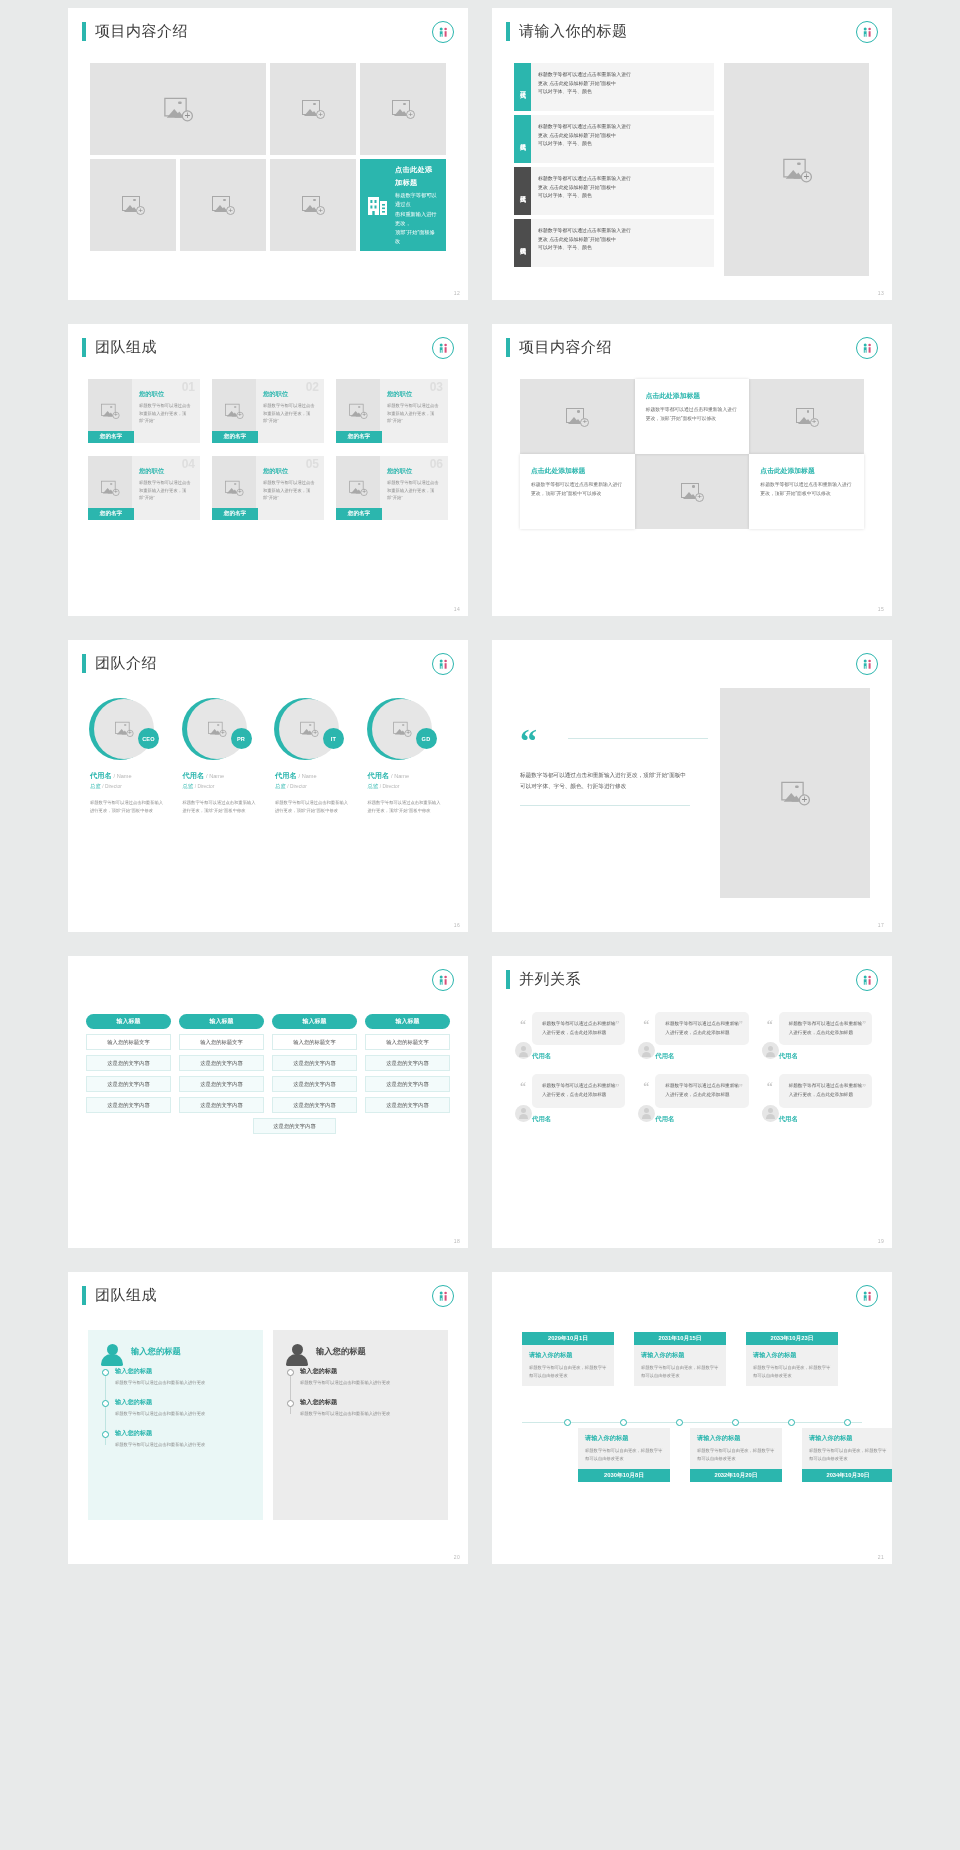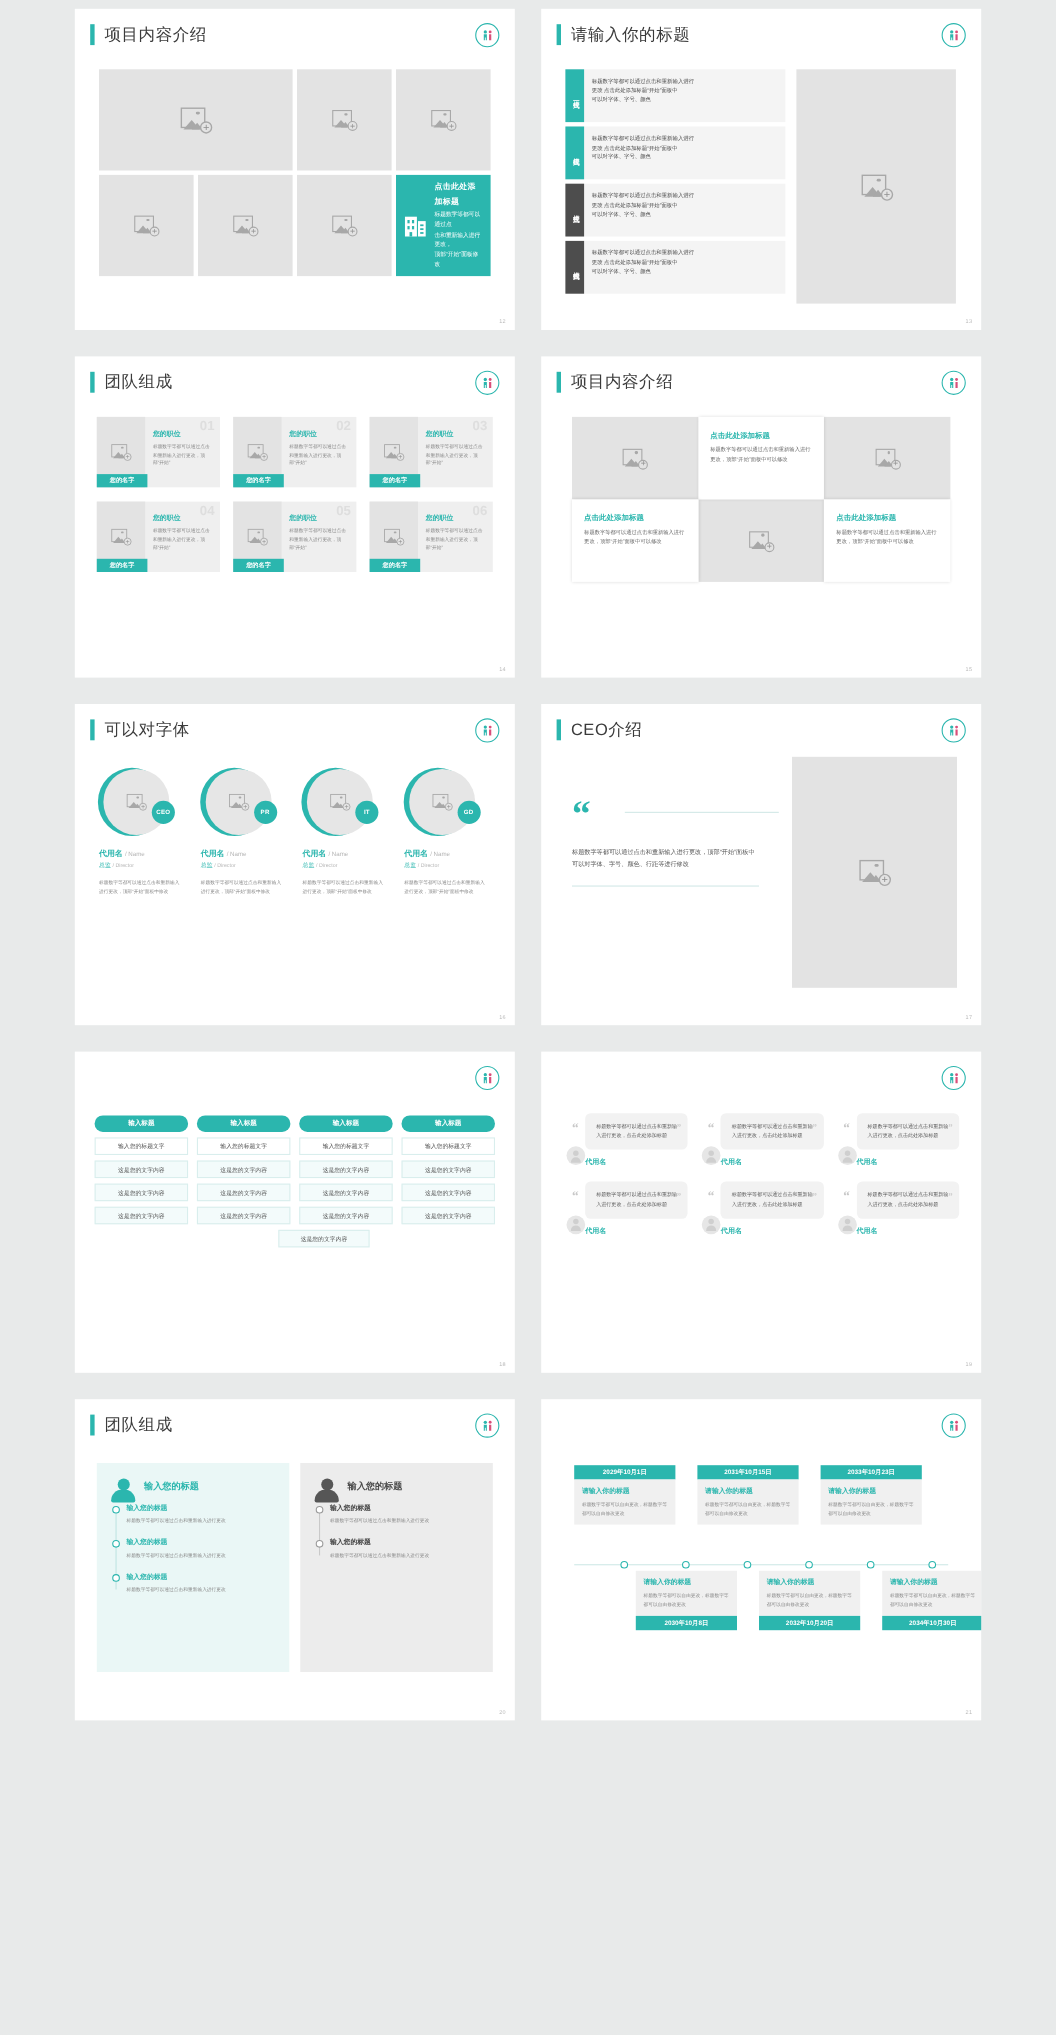--- a/index.html
+++ b/index.html
@@ -533,21 +533,21 @@
         <div class="t">点击此处添加标题</div>
         <div class="d">标题数字等都可以通过点击和重新输入进行更改，顶部“开始”面板中可以修改</div>
       </div>
     </div>
     <div class="slide-num">15</div>
   </div>
 
   <div class="slide">
     <div class="shdr">
       <div class="hbar"></div>
-      <div class="htitle">可以对字体</div>
+      <div class="htitle">团队介绍</div>
     </div>
     <div class="logo">
       <svg width="13" height="13" viewBox="0 0 13 13">
           <circle cx="4.2" cy="3" r="1.5" fill="#2bb6ae"></circle>
           <path d="M2.8 5.2h2.8v5.5H4.6V8H3.8v2.7H2.8z" fill="#2bb6ae"></path>
           <circle cx="8.6" cy="3" r="1.3" fill="#d94f7a"></circle>
           <path d="M7.6 5.2h2v5.5h-2z" fill="#d94f7a"></path>
         </svg>
     </div>
     <div class="s16">
@@ -621,24 +621,20 @@
         </div>
         <div class="pname"><span>代用名</span> <small>/ Name</small></div>
         <div class="prole"><span>总监</span> <small>/ Director</small></div>
         <div class="pdesc">标题数字等都可以通过点击和重新输入进行更改，顶部“开始”面板中修改</div>
       </div>
     </div>
     <div class="slide-num">16</div>
   </div>
 
   <div class="slide">
-    <div class="shdr">
-      <div class="hbar"></div>
-      <div class="htitle">CEO介绍</div>
-    </div>
     <div class="logo">
       <svg width="13" height="13" viewBox="0 0 13 13">
           <circle cx="4.2" cy="3" r="1.5" fill="#2bb6ae"></circle>
           <path d="M2.8 5.2h2.8v5.5H4.6V8H3.8v2.7H2.8z" fill="#2bb6ae"></path>
           <circle cx="8.6" cy="3" r="1.3" fill="#d94f7a"></circle>
           <path d="M7.6 5.2h2v5.5h-2z" fill="#d94f7a"></path>
         </svg>
     </div>
     <div class="s17quote">
       <div class="qmark">“</div>
@@ -698,20 +694,24 @@
         </div>
       </div>
       <div class="s18extra">
         <div class="ocell">这是您的文字内容</div>
       </div>
     </div>
     <div class="slide-num">18</div>
   </div>
 
   <div class="slide">
+    <div class="shdr">
+      <div class="hbar"></div>
+      <div class="htitle">并列关系</div>
+    </div>
     <div class="logo">
       <svg width="13" height="13" viewBox="0 0 13 13">
           <circle cx="4.2" cy="3" r="1.5" fill="#2bb6ae"></circle>
           <path d="M2.8 5.2h2.8v5.5H4.6V8H3.8v2.7H2.8z" fill="#2bb6ae"></path>
           <circle cx="8.6" cy="3" r="1.3" fill="#d94f7a"></circle>
           <path d="M7.6 5.2h2v5.5h-2z" fill="#d94f7a"></path>
         </svg>
     </div>
     <div class="s19">
       <div class="qcard">

